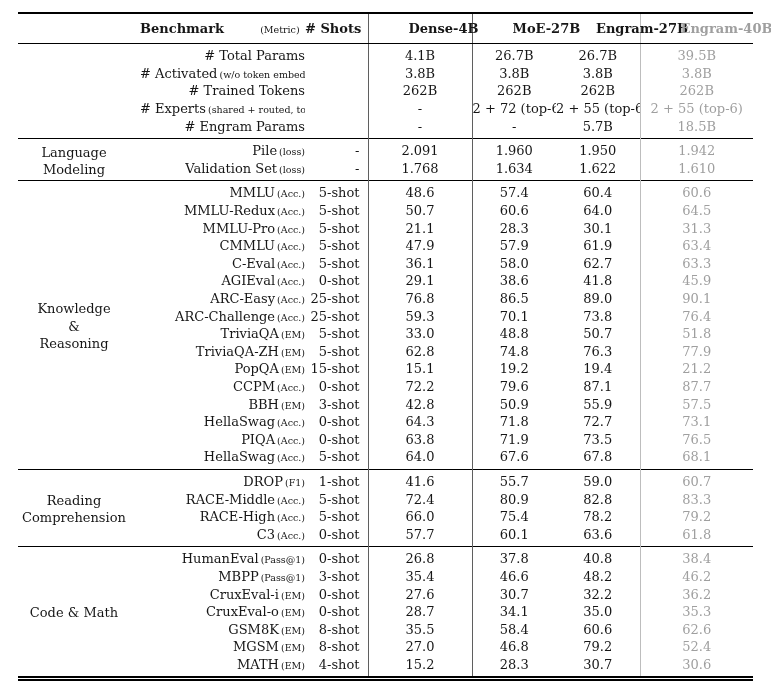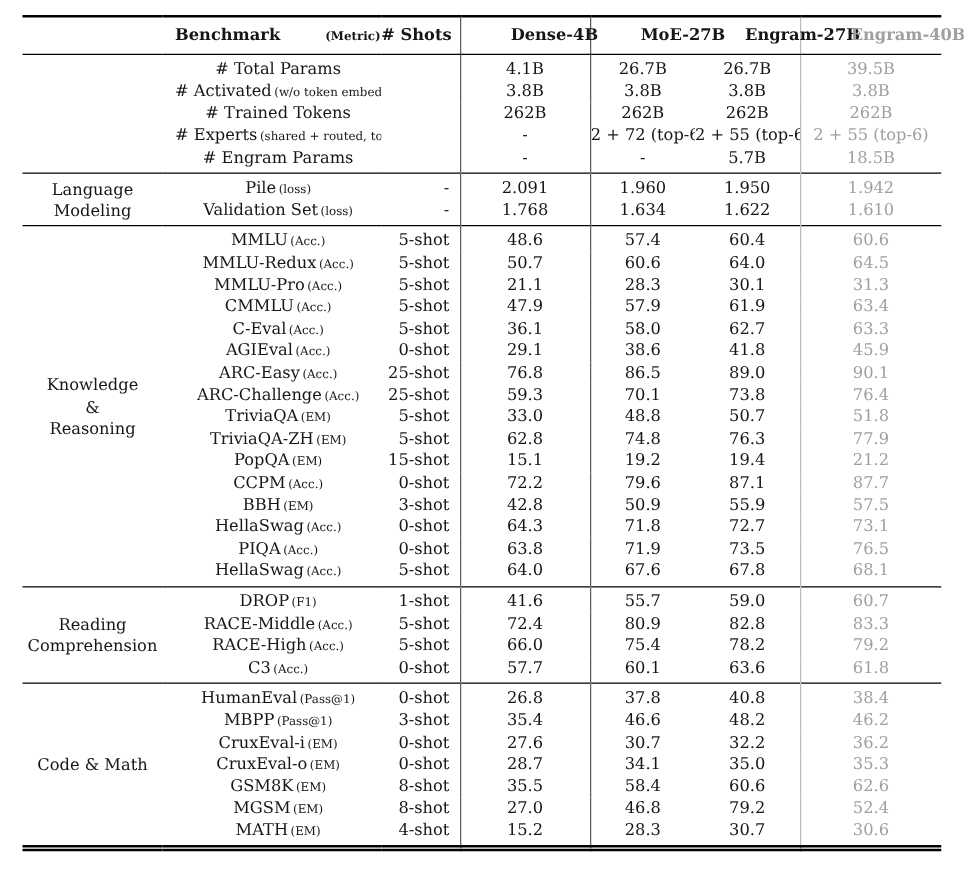--- a/index.html
+++ b/index.html
@@ -45,26 +45,26 @@
     vertical-align:middle;white-space:nowrap;overflow:hidden;
   }
   tbody tr:first-child td{padding-top:3px;}
   tbody tr:last-child td{padding-bottom:3px;}
 
   td.cat{
     text-align:center;vertical-align:middle;
     white-space:pre-line;line-height:1.35;
     padding:0 2px;
   }
-  td.bench{text-align:center;padding-left:10px;}
+  td.bench{text-align:right;padding-left:10px;}
   td.shots{text-align:right;padding-right:8px;}
   td.val{text-align:center;}
 
   .metric{font-size:9.5px;margin-left:2px;}
-  thead .metric{font-weight:bold;margin-left:36px;}
+  thead .metric{font-weight:normal;margin-left:36px;}
   .vr-r{border-right:1px solid var(--vrule);}
   .vr-light-l{border-left:1px solid var(--vrule-light);margin-top:19px;}
   .muted{color:var(--muted);}
   .b{font-weight:normal;}
 </style>
 </head>
 <body>
 
 <div class="table-wrap">
   <table id="benchmark-table">

